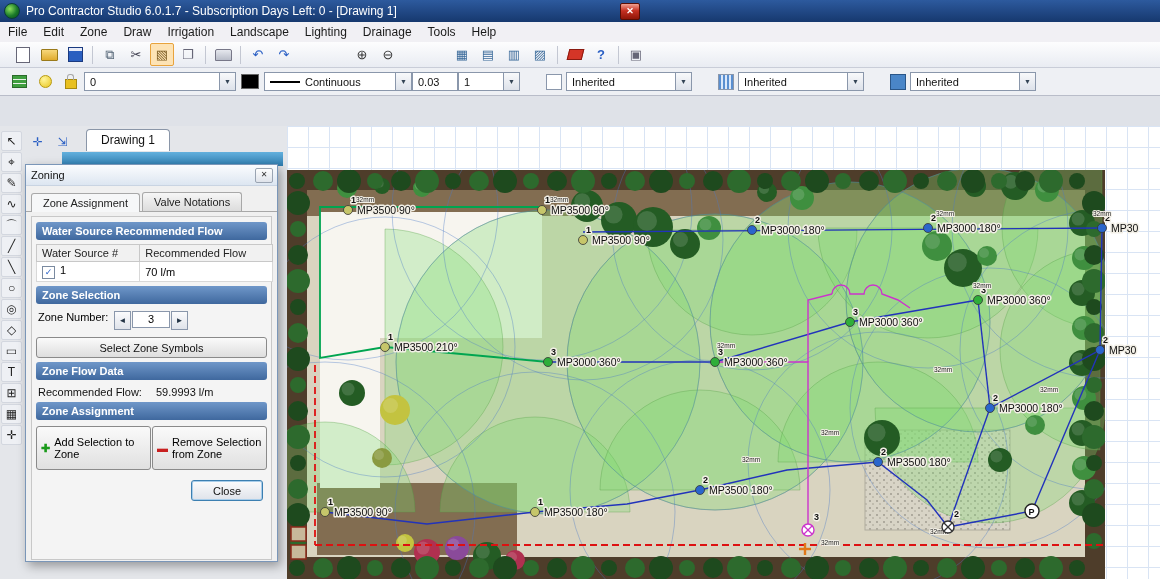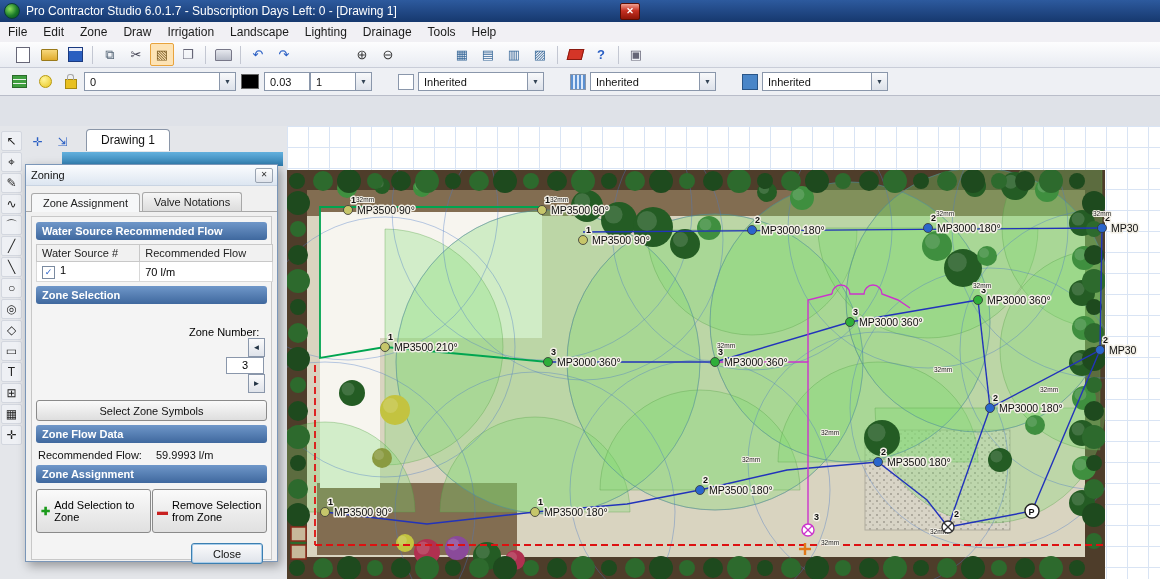--- a/index.html
+++ b/index.html
@@ -96,21 +96,21 @@
   .dtab.active{background:#f6f7f8;position:relative;top:1px;}
   .dlg-body{margin:4px 5px;border:1px solid #c8c8c8;background:#f4f4f4;height:344px;box-sizing:border-box;padding:1px 0;}
   .sec-head{height:18px;margin:4px 4px 0;border-radius:3px;color:#fff;font-weight:bold;
     background:linear-gradient(#6f97c9,#3f689e);display:flex;align-items:center;padding-left:6px;}
   .ws-table{width:237px;margin:4px 4px 0;border-collapse:collapse;background:#fff;}
   .ws-table th{border:1px solid #c8c8c8;background:#f1f1f1;font-weight:normal;text-align:left;
     padding:2px 5px;color:#222;}
   .ws-table td{border:1px solid #d8d8d8;padding:2px 5px;}
   .chk{display:inline-block;width:11px;height:11px;border:1px solid #7a8aa0;background:#fff;
     font-size:9px;line-height:10px;text-align:center;color:#2a62c8;margin-right:5px;vertical-align:-1px;}
-  .zone-row{display:flex;align-items:flex-end;margin:22px 6px 0;flex-direction:column;}
+  .zone-row{display:flex;align-items:flex-start;margin:7px 6px 0;}
   .spin-btn{width:15px;height:17px;border:1px solid #8a97ab;background:linear-gradient(#fbfbfc,#dfe3ea);
     font-size:8px;display:flex;align-items:center;justify-content:center;color:#234;}
   .spin-val{width:36px;height:15px;border:1px solid #8a97ab;background:#fff;text-align:center;
     line-height:15px;margin:0 1px;}
   .wide-btn{margin:7px 4px 0;height:19px;border:1px solid #8a8a8a;border-radius:3px;
     background:linear-gradient(#fafafa,#dedede);display:flex;align-items:center;justify-content:center;color:#111;}
   .flow-row{display:flex;margin:6px 6px 0;color:#111;}
   .flow-label{width:118px;}
   .assign-row{display:flex;justify-content:space-between;margin:6px 4px 0;}
   .assign-btn{width:115px;height:44px;border:1px solid #8a8a8a;border-radius:3px;
@@ -193,20 +193,25 @@
       <span class="ic-bulb"></span>
     </span>
   <span class="tb-icon">
       <span class="ic-lock"></span>
     </span>
   <div class="combo" style="width:152px">
     <span>0</span>
     <span class="arrow">▼</span>
   </div>
   <span class="swatch-black"></span>
+  <div class="combo" style="width:148px">
+    <span class="linetype-line"></span>
+    <span>Continuous</span>
+    <span class="arrow">▼</span>
+  </div>
   <div class="combo" style="width:46px">
     <span>0.03</span>
   </div>
   <div class="combo" style="width:62px">
     <span>1</span>
     <span class="arrow">▼</span>
   </div>
   <span style="width:22px"></span>
   <span class="ic-fill-white"></span>
   <div class="combo" style="width:126px">

